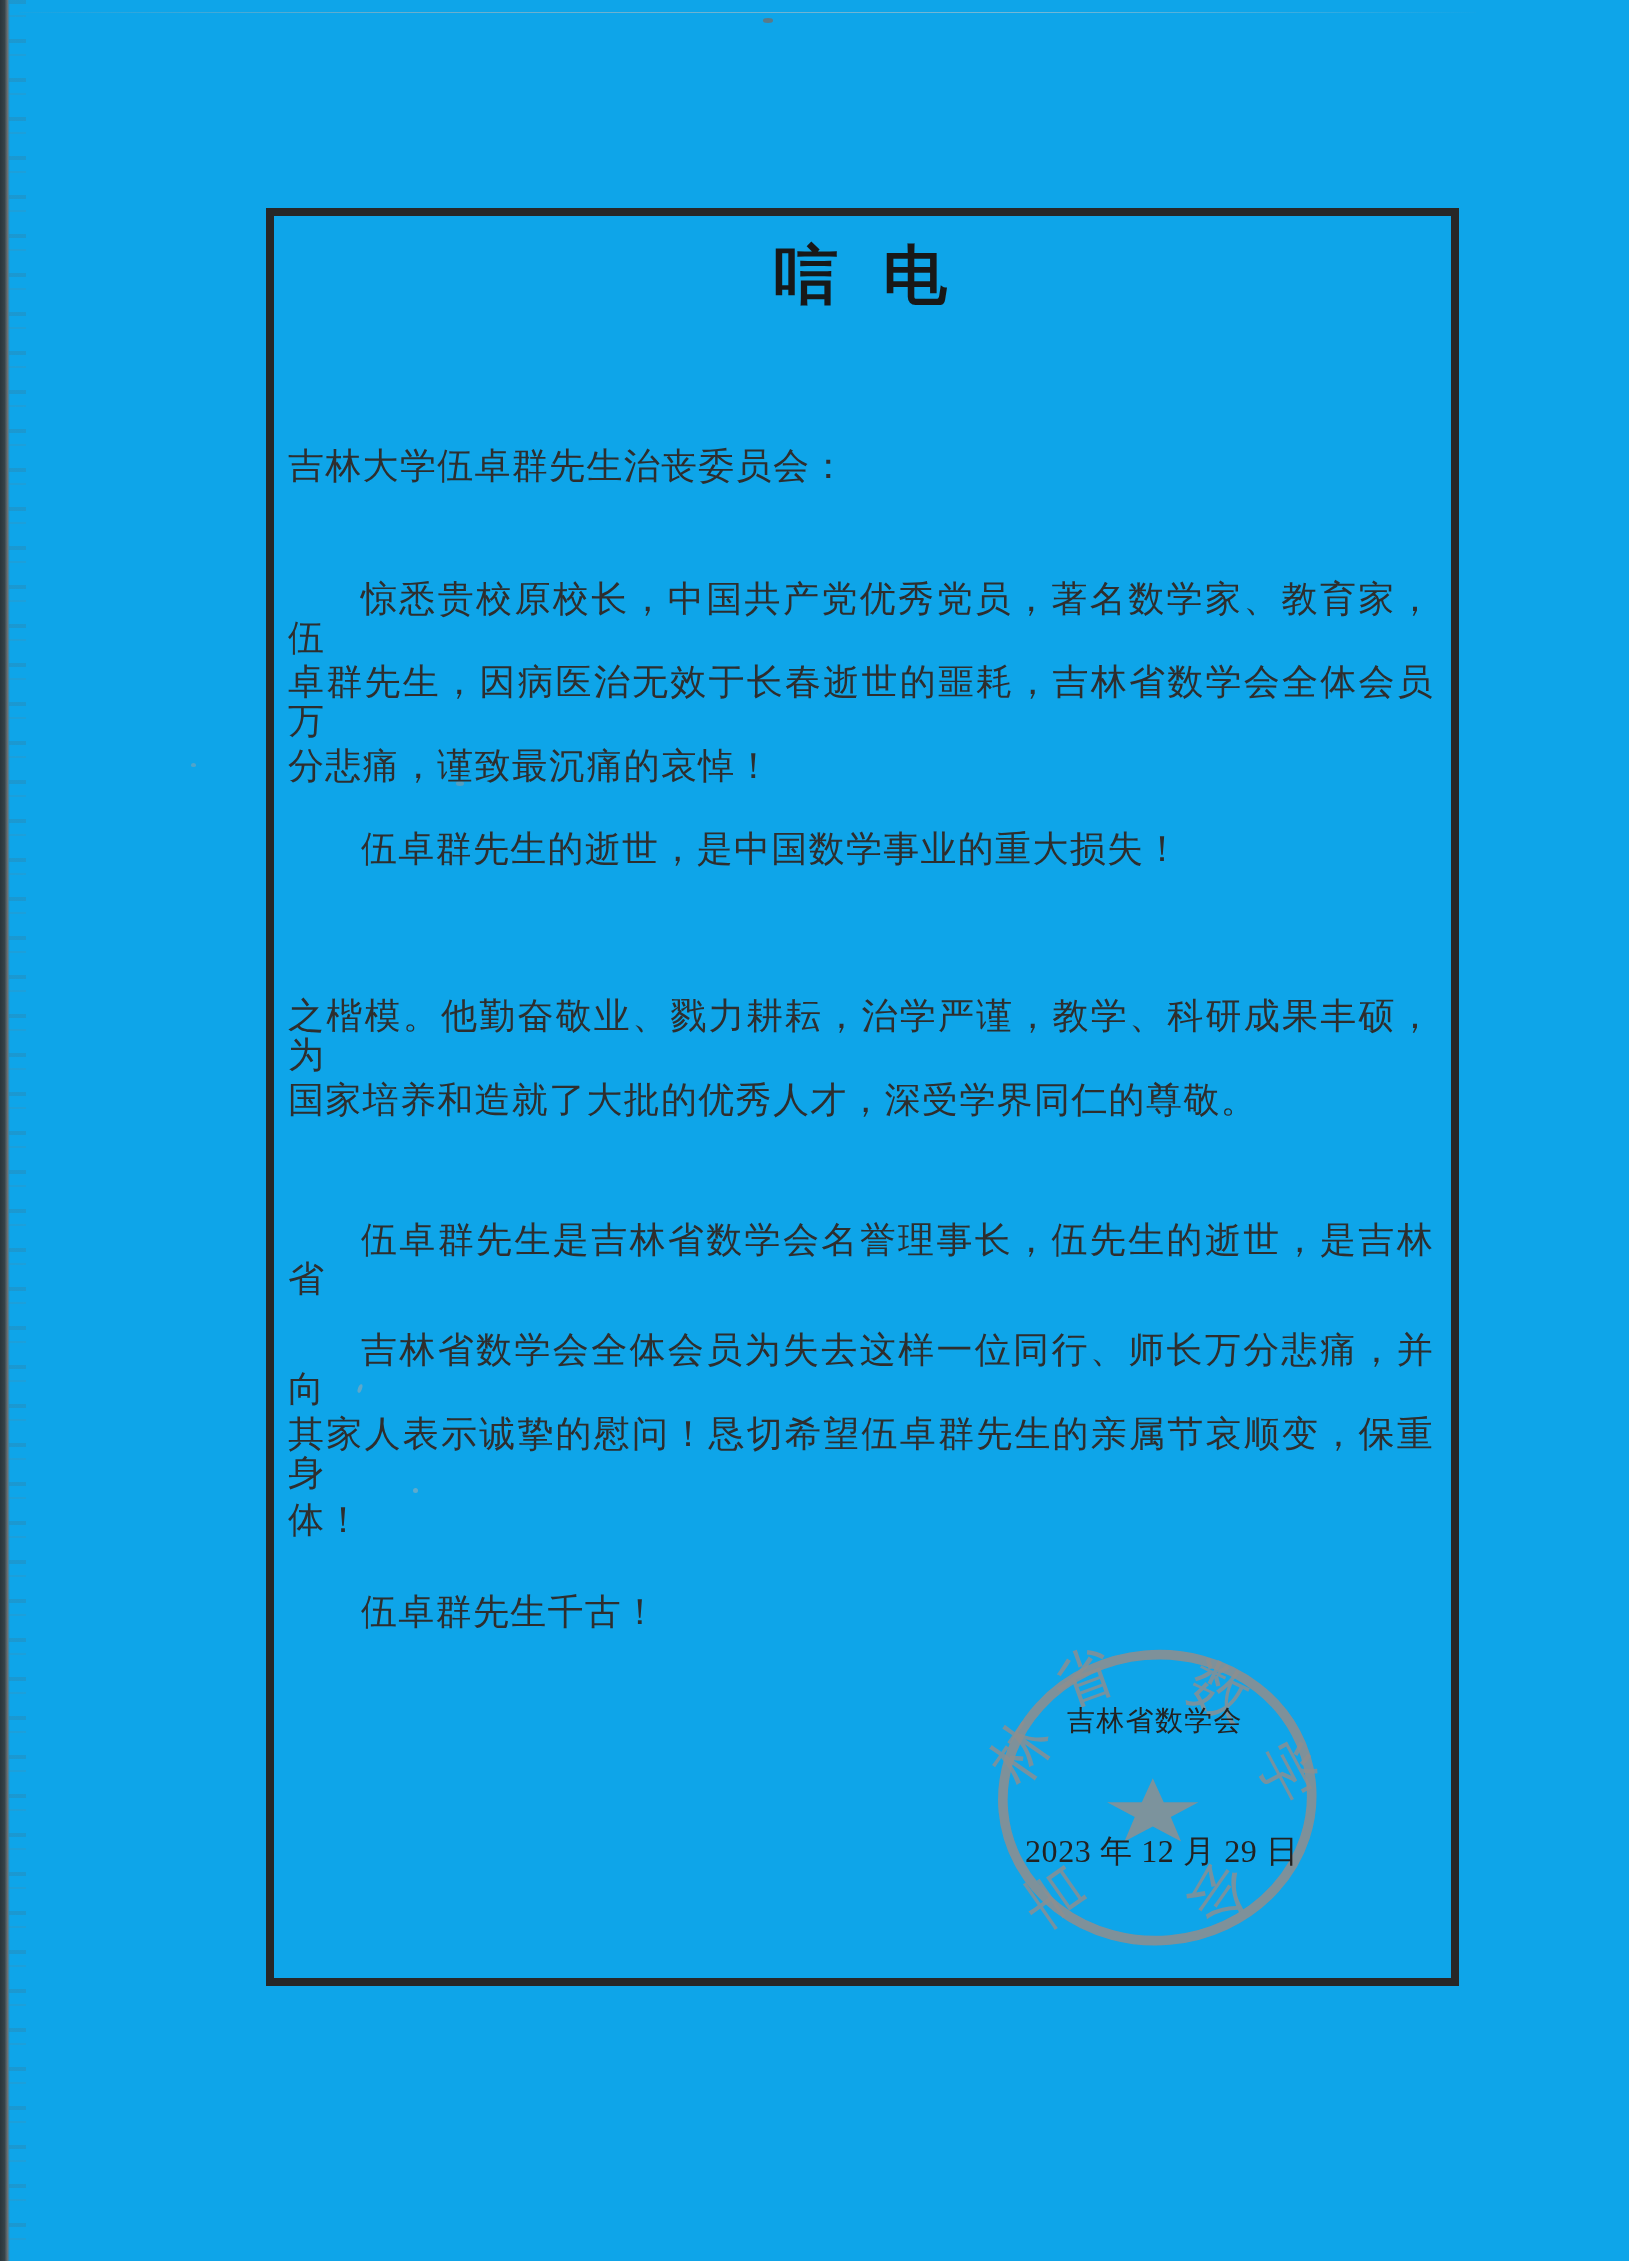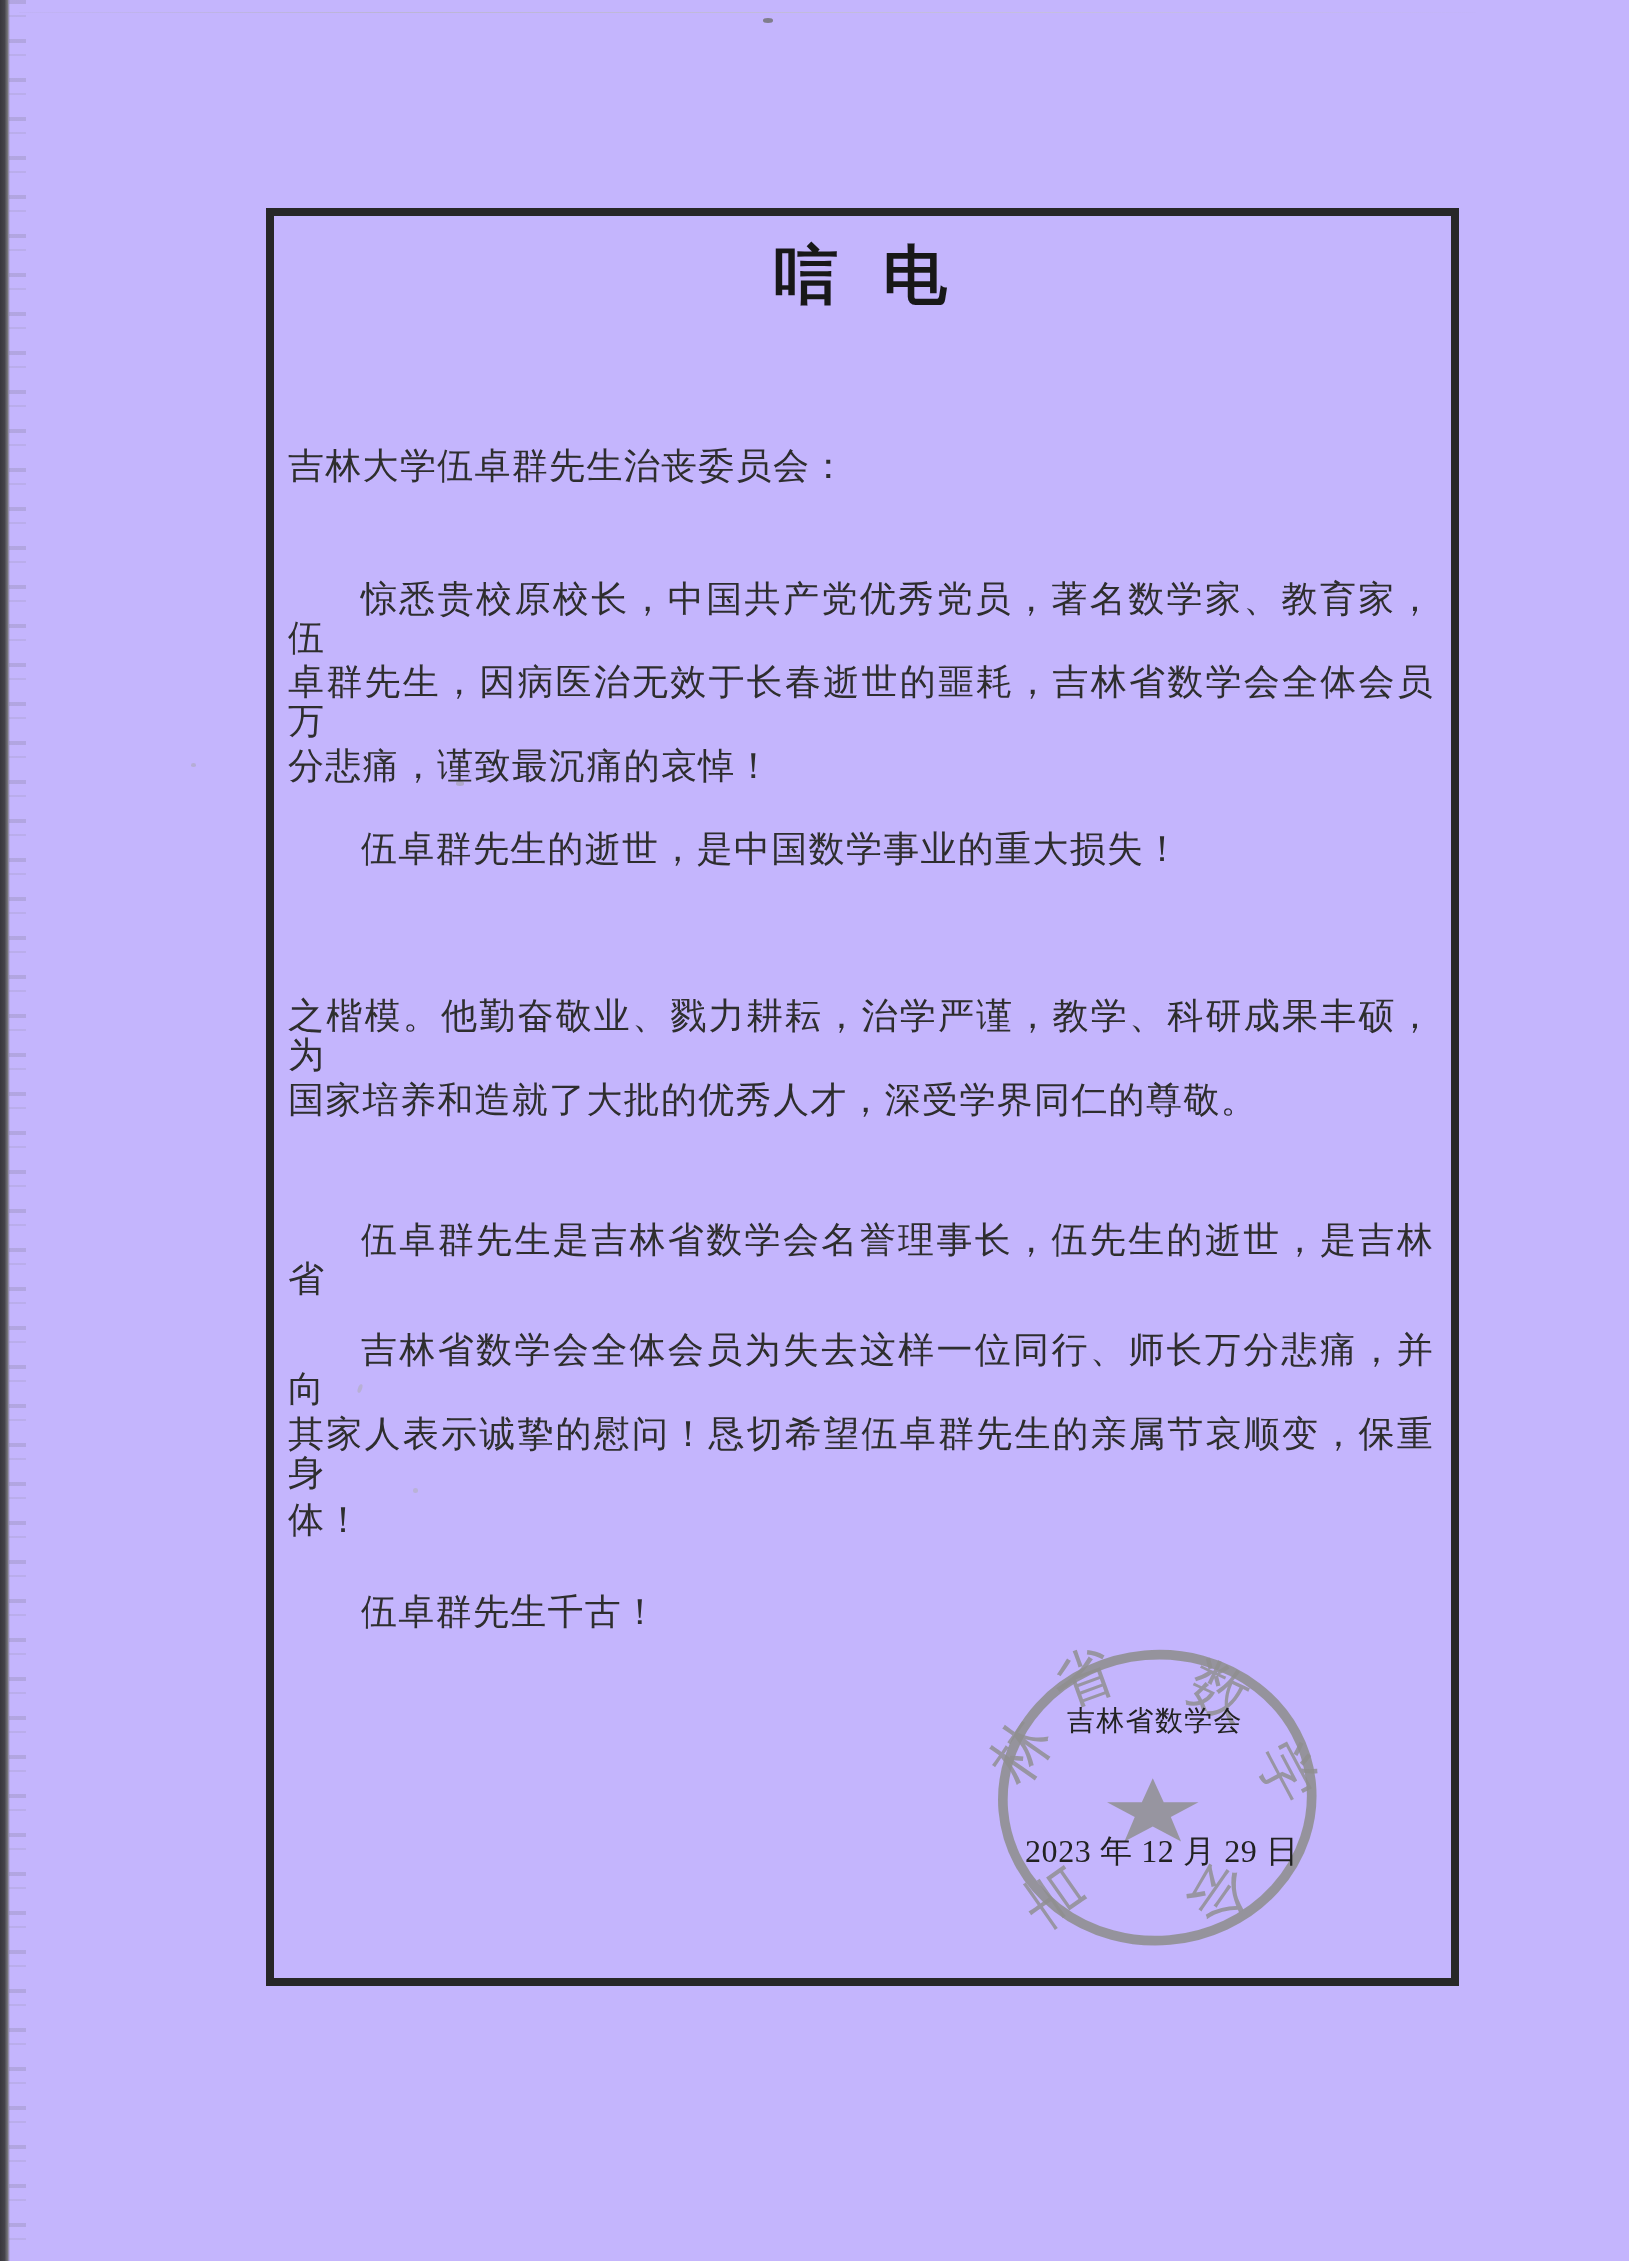--- a/index.html
+++ b/index.html
@@ -1,18 +1,18 @@
 <!DOCTYPE html>
 <html style="font-size:10.3px"><head>
 <meta charset="utf-8">
 <style>
   html,body{margin:0;padding:0;background:#e8e8e8;}
   .page{
     position:relative; width:1630px; height:2261px;
-    background:#c4b5fd; overflow:hidden;
+    background:#0ea5e9; overflow:hidden;
     font-family:"Liberation Serif", serif;
   }
   
   .left-band{
     position:absolute; left:0; top:0; width:10.3px; height:2261px;
     background:linear-gradient(to right,#2c2c2c 0%,#3a3a3a 45%,#6d6d6d 75%,rgba(150,150,150,0) 100%);
     opacity:.92;
   }
   .left-speckle{
     position:absolute; left:9px; top:0; width:17px; height:2261px;

